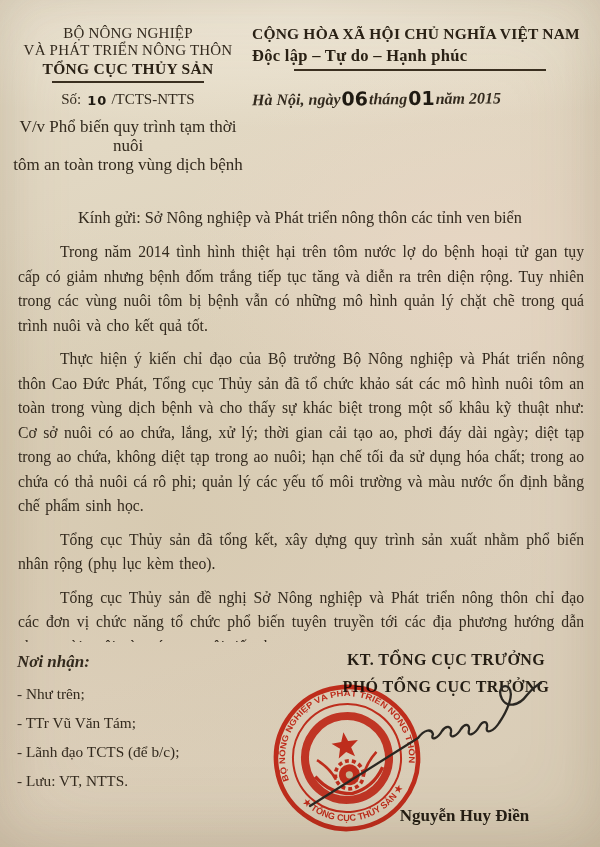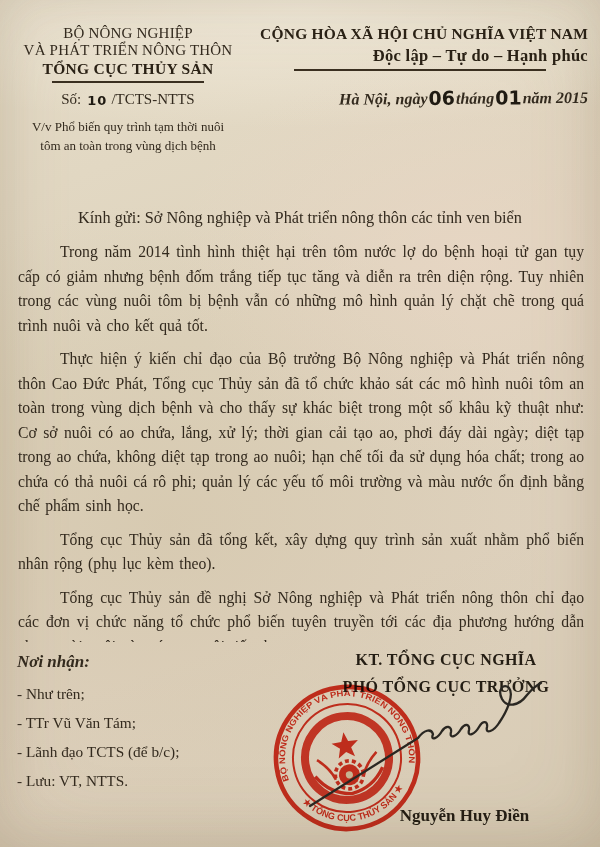--- a/index.html
+++ b/index.html
@@ -17,22 +17,22 @@
   .header{display:flex;padding:25px 12px 0 4px;height:150px;}
   .hl{width:248px;text-align:center;}
   .hl .l1{font-size:15px;letter-spacing:.2px;}
   .hl .l2{font-size:15px;letter-spacing:.2px;}
   .hl .l3{font-size:15.5px;font-weight:bold;color:#2a2115;margin-top:1px;letter-spacing:.3px;}
   .rule{height:1.7px;background:#3a2f20;margin:3px auto 0;}
   .rule.agency{width:152px;}
   .rule.motto{width:252px;}
   .so-line{margin-top:8px;font-size:15px;white-space:nowrap;}
   .stamp-num{font-family:"DejaVu Sans",sans-serif;font-weight:bold;font-size:13px;color:#1f1a12;letter-spacing:1px;margin:0 4px 0 6px;vertical-align:-1px;}
-  .subject{margin-top:9px;font-size:13px;line-height:19px;}
-  .hr{flex:1;text-align:right;}
+  .subject{margin-top:9px;font-size:17px;line-height:19px;}
+  .hr{flex:1;text-align:left;}
   .hr .m1{font-size:15.5px;font-weight:bold;color:#2a2115;letter-spacing:.2px;}
   .hr .m2{font-size:16.5px;font-weight:bold;color:#2a2115;margin-top:3px;letter-spacing:.3px;}
   .date-line{margin-top:16px;font-size:16px;font-style:italic;font-weight:bold;white-space:nowrap;transform:rotate(-.4deg);}
   .date-stamp{font-family:"DejaVu Sans",sans-serif;font-style:normal;font-weight:bold;font-size:19px;color:#1f1a12;margin:0 1px;vertical-align:-1px;}
   .salutation{margin-top:33px;text-align:center;font-size:16.3px;}
   .body{margin-top:12px;padding:0 16px 0 18px;height:402px;overflow:hidden;}
   .body p{margin:0 0 9px 0;font-size:15.7px;line-height:24.5px;text-align:justify;text-indent:42px;word-spacing:1.5px;}
   .footer{position:absolute;top:642px;left:0;right:0;height:205px;}
   .recipients{position:absolute;left:17px;top:10px;font-size:15.3px;}
   .recipients .rt{font-weight:bold;font-style:italic;font-size:17px;margin-bottom:7px;}
@@ -83,21 +83,21 @@
   <div class="footer">
     <div class="recipients">
       <div class="rt">Nơi nhận:</div>
       <div class="ri">- Như trên;</div>
       <div class="ri">- TTr Vũ Văn Tám;</div>
       <div class="ri">- Lãnh đạo TCTS (để b/c);</div>
       <div class="ri">- Lưu: VT, NTTS.</div>
     </div>
 
     <div class="auth">
-      <div>KT. TỔNG CỤC NGHĨA</div>
+      <div>KT. TỔNG CỤC TRƯỞNG</div>
       <div>PHÓ TỔNG CỤC TRƯỞNG</div>
     </div>
 
     <div class="seal-wrap">
       <svg width="152" height="152" viewBox="-76 -76 152 152" xmlns="http://www.w3.org/2000/svg">
         <g fill="none" stroke="#dd2a18">
           <circle r="71" stroke-width="4.6"></circle>
           <circle r="54" stroke-width="2"></circle>
           <circle r="42" stroke-width="8" opacity=".95"></circle>
         </g>

